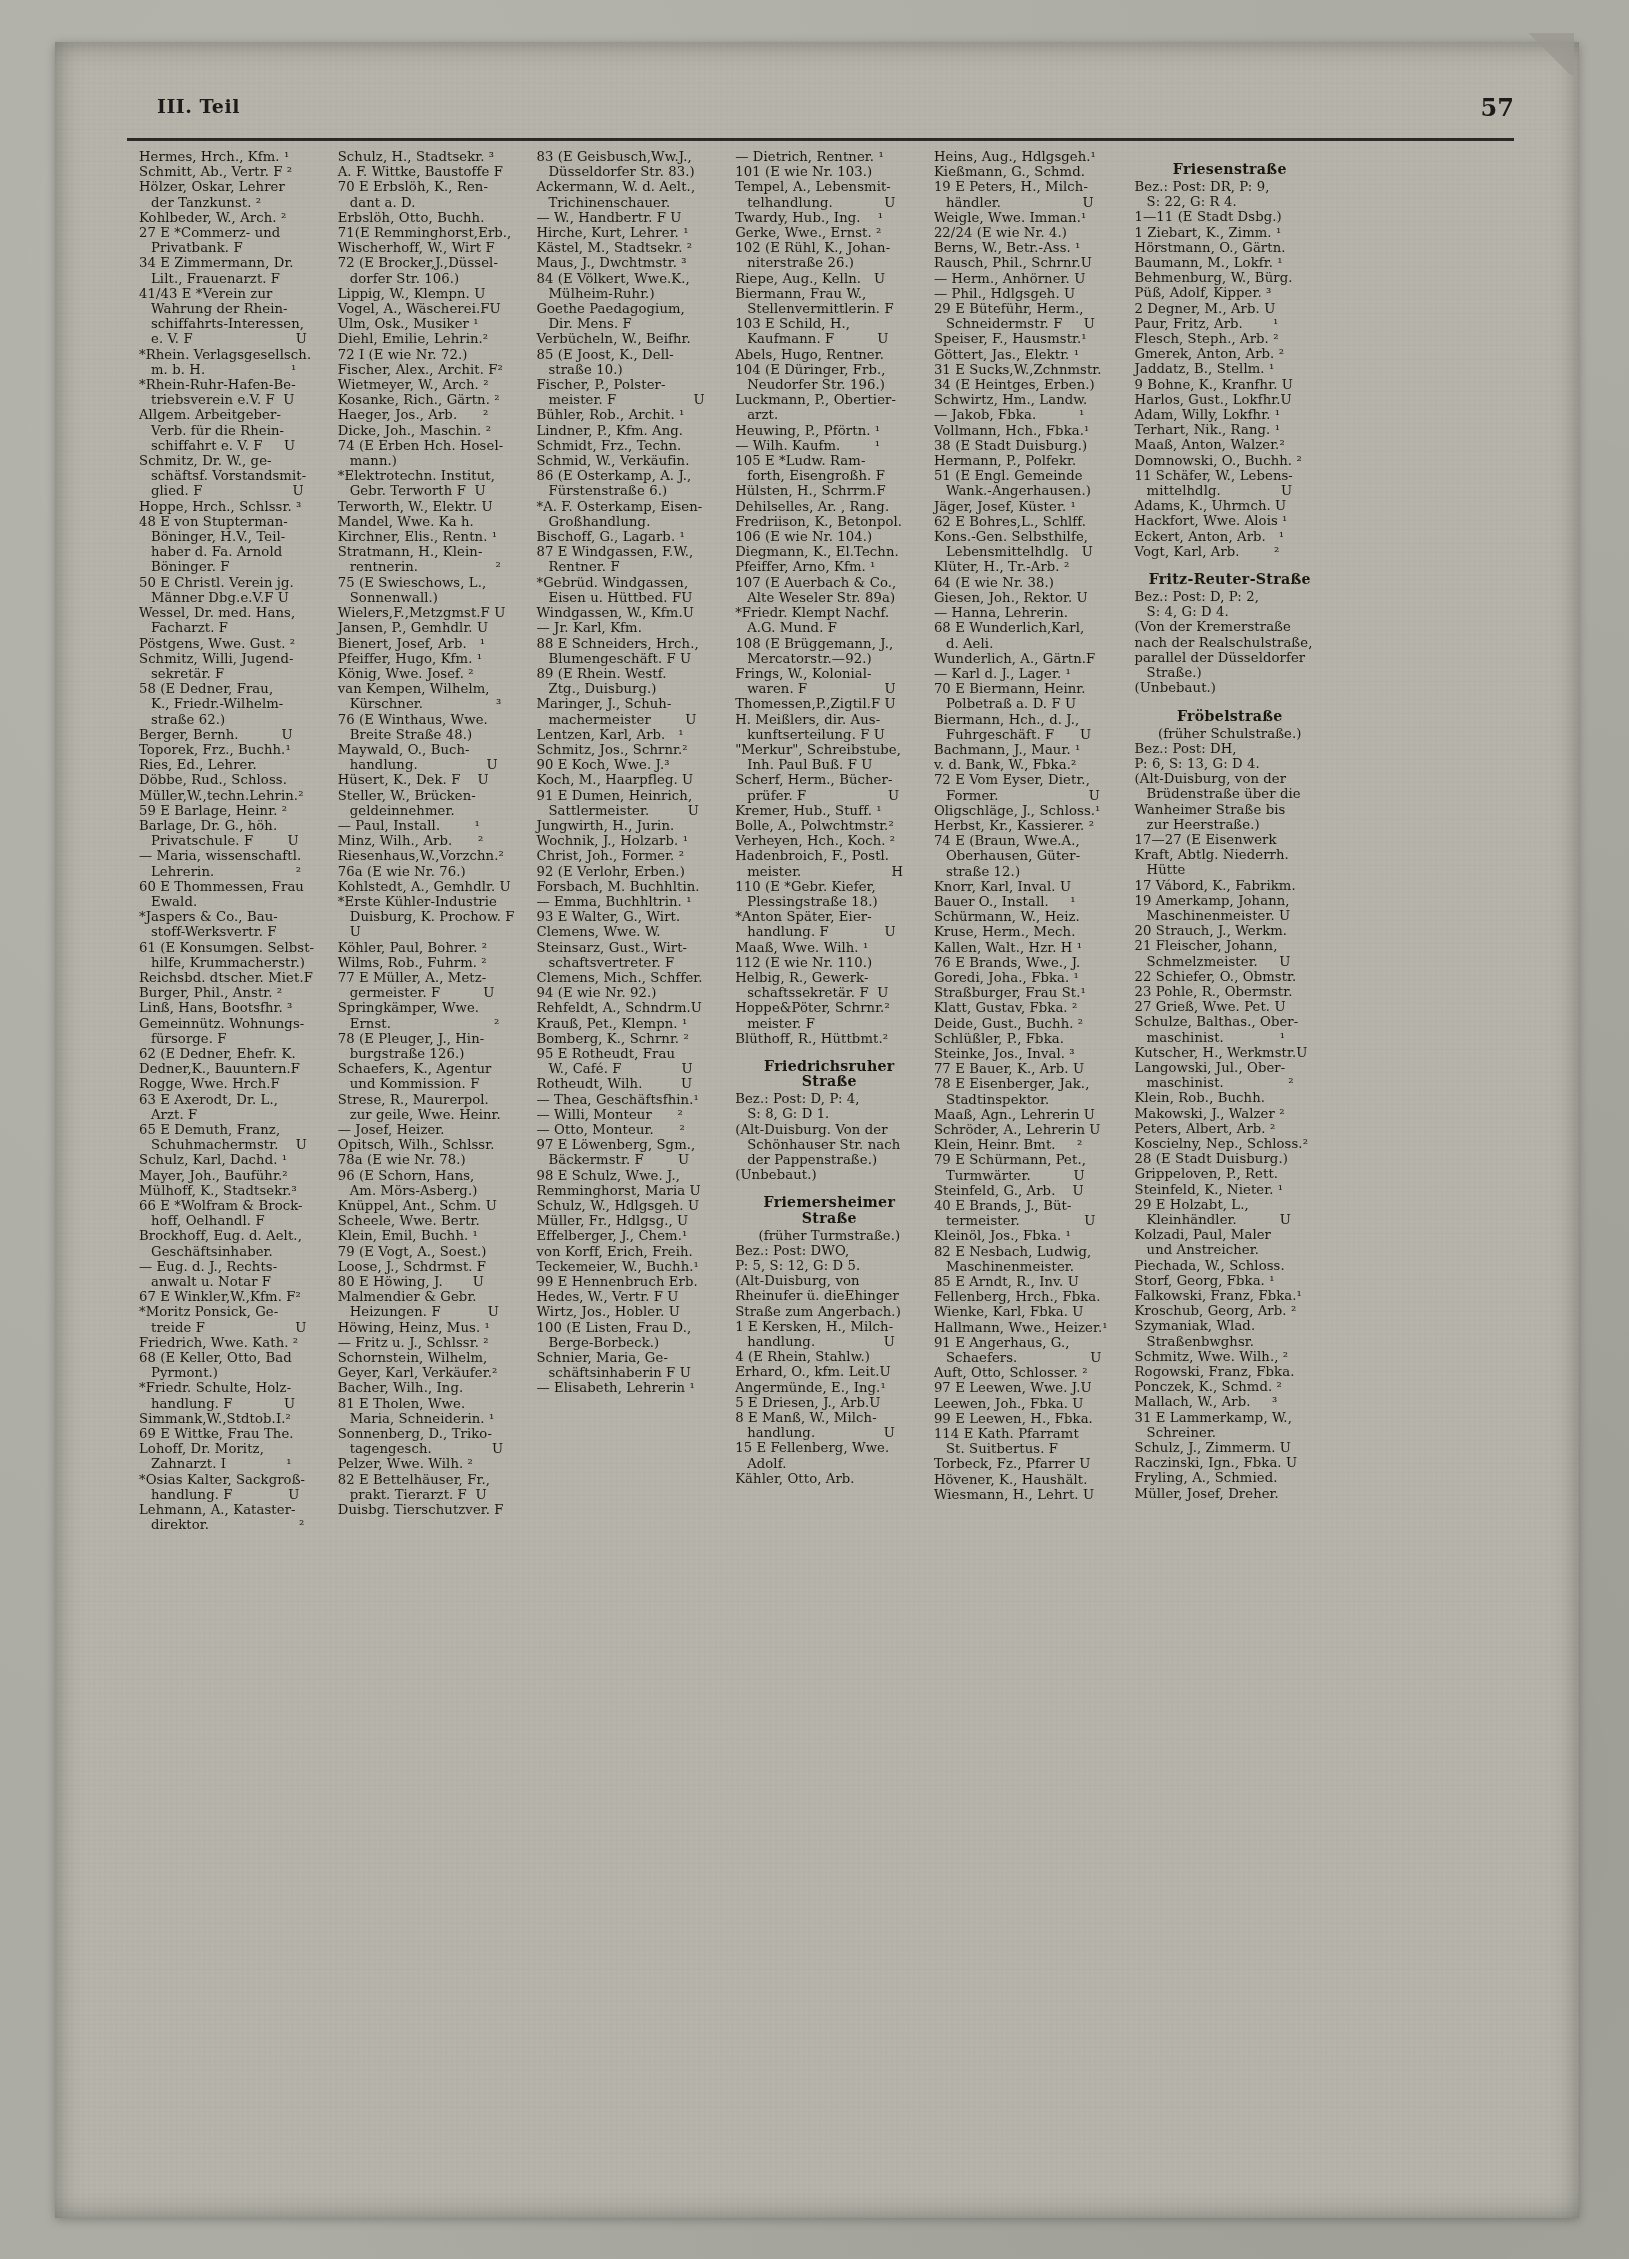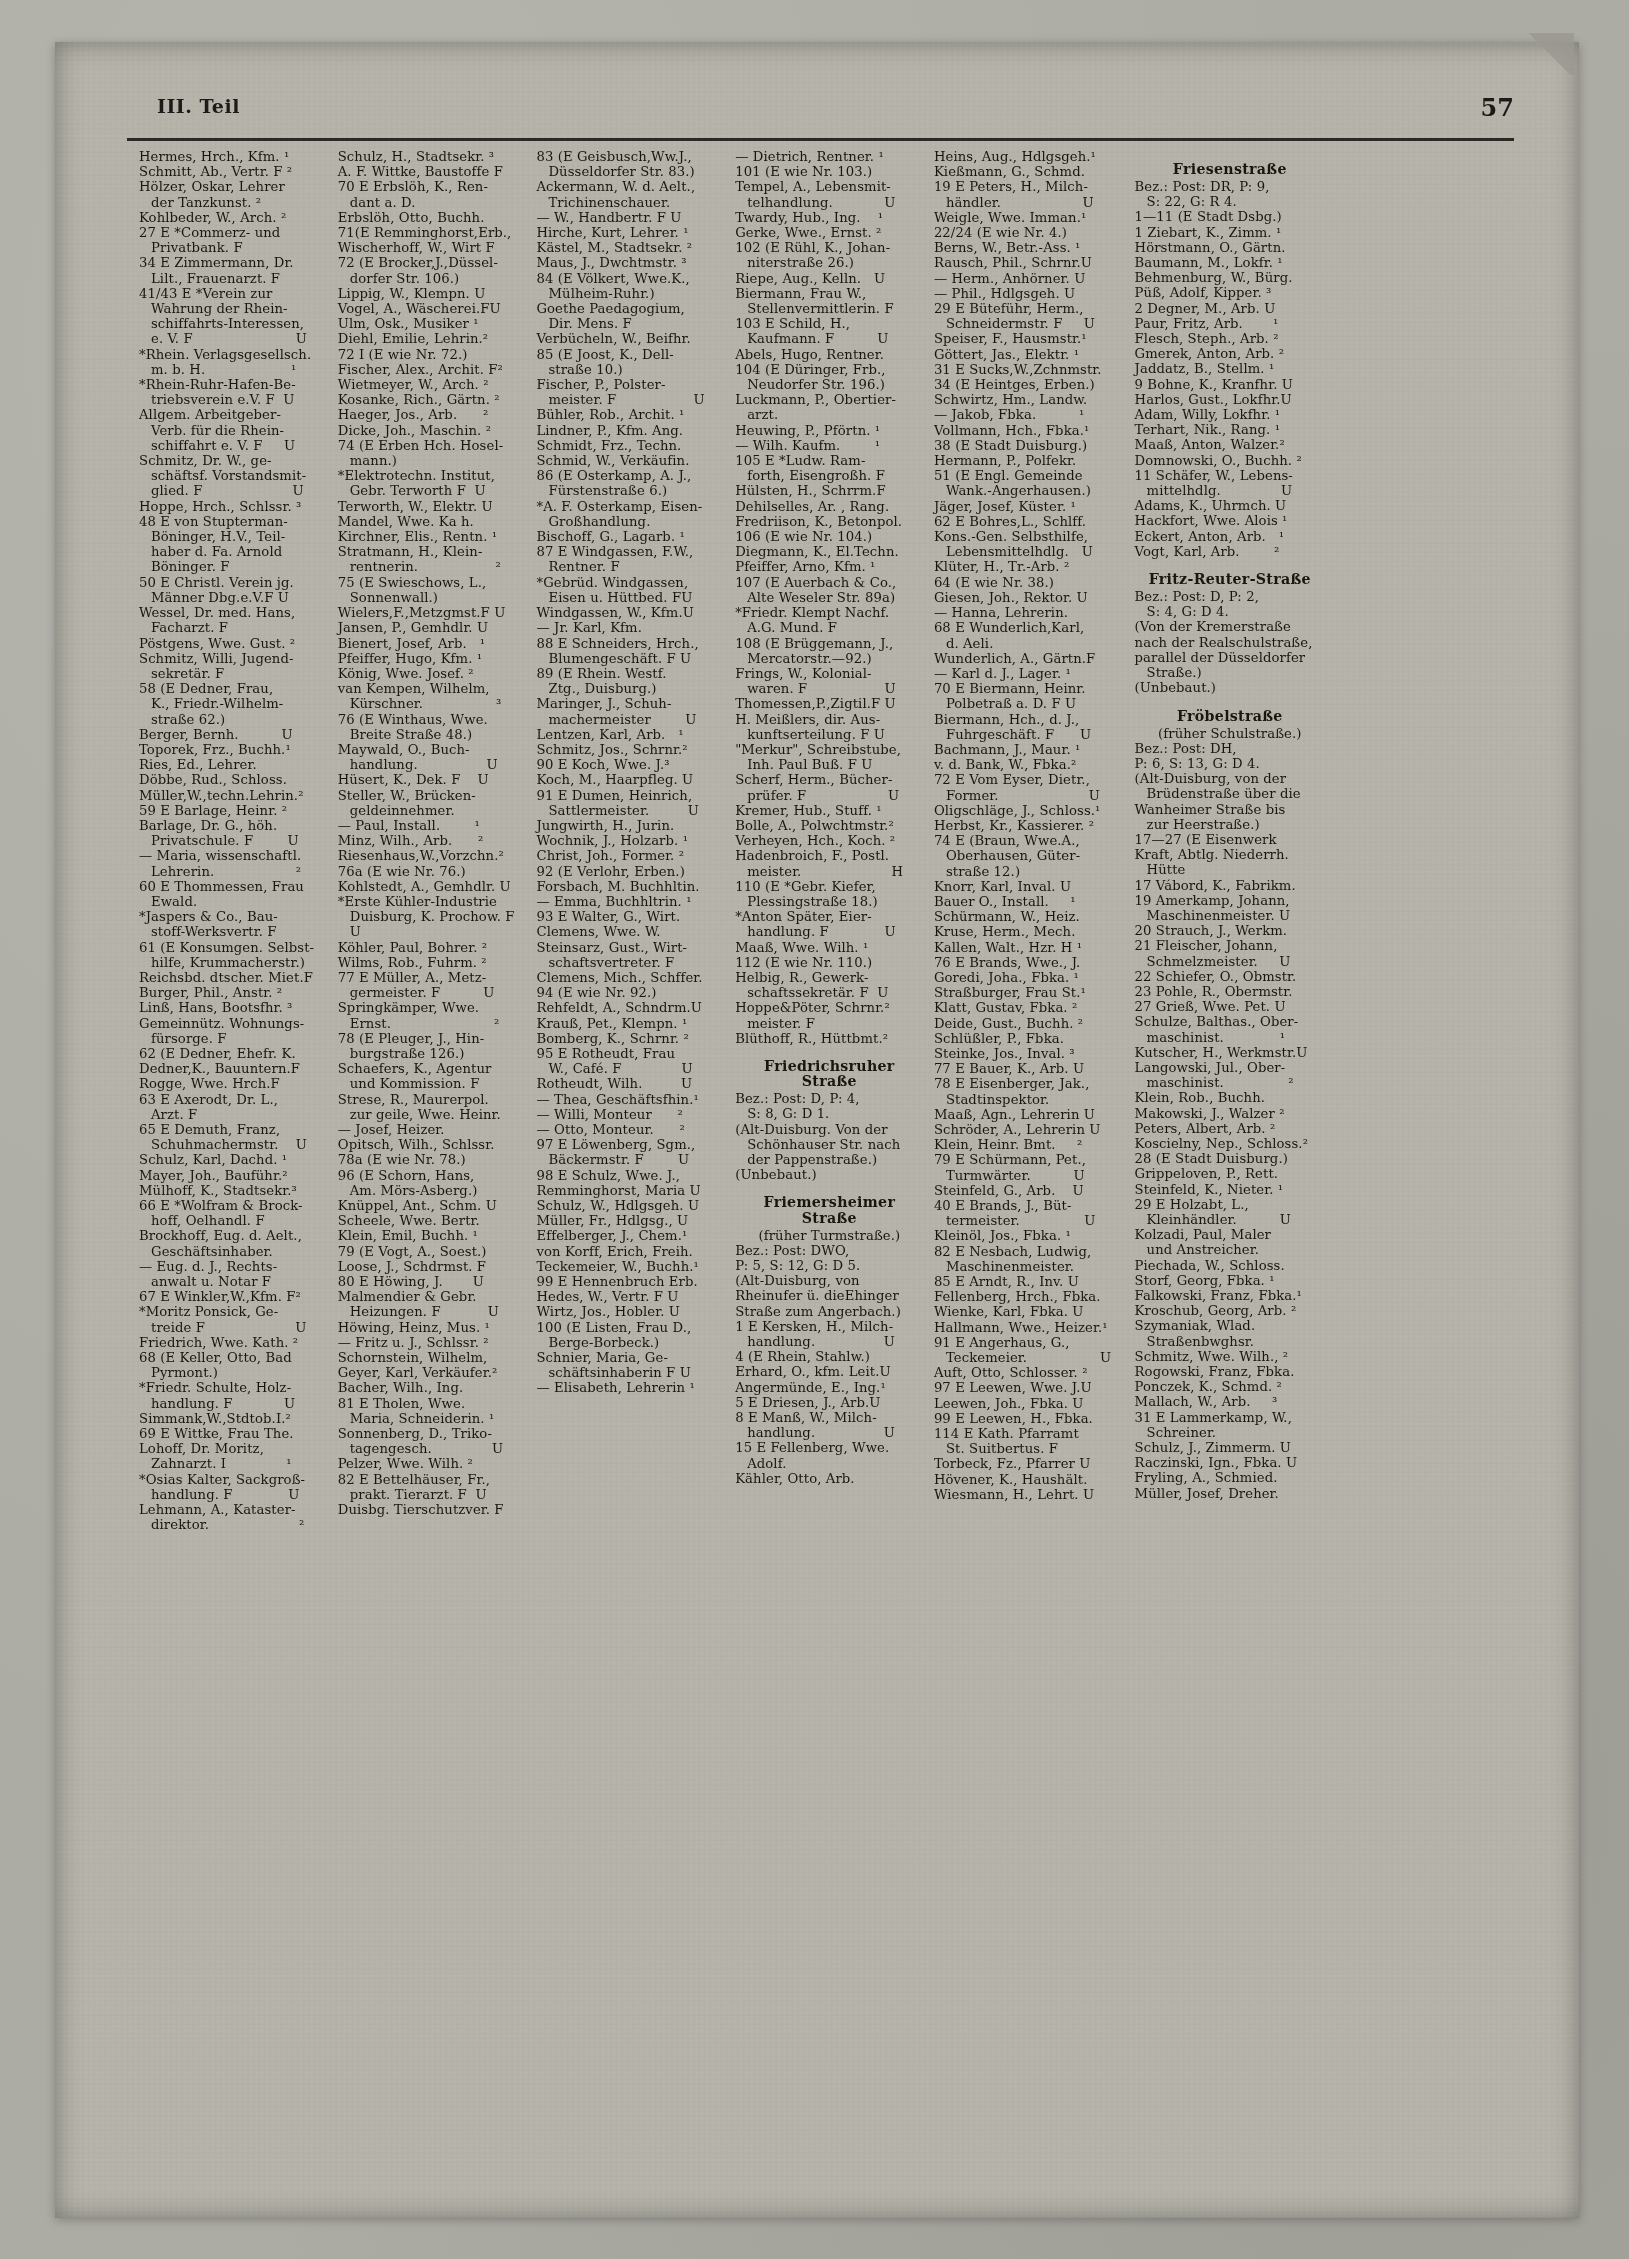--- a/index.html
+++ b/index.html
@@ -566,21 +566,21 @@
           <div class="line">40 E Brands, J., Büt-</div>
           <div class="line ind">termeister.               U</div>
           <div class="line">Kleinöl, Jos., Fbka. ¹</div>
           <div class="line">82 E Nesbach, Ludwig,</div>
           <div class="line ind">Maschinenmeister.</div>
           <div class="line">85 E Arndt, R., Inv. U</div>
           <div class="line">Fellenberg, Hrch., Fbka.</div>
           <div class="line">Wienke, Karl, Fbka. U</div>
           <div class="line">Hallmann, Wwe., Heizer.¹</div>
           <div class="line">91 E Angerhaus, G.,</div>
-          <div class="line ind">Teckemeier.                 U</div>
+          <div class="line ind">Schaefers.                 U</div>
           <div class="line">Auft, Otto, Schlosser. ²</div>
           <div class="line">97 E Leewen, Wwe. J.U</div>
           <div class="line">Leewen, Joh., Fbka. U</div>
           <div class="line">99 E Leewen, H., Fbka.</div>
           <div class="line">114 E Kath. Pfarramt</div>
           <div class="line ind">St. Suitbertus. F</div>
           <div class="line">Torbeck, Fz., Pfarrer U</div>
           <div class="line">Hövener, K., Haushält.</div>
           <div class="line">Wiesmann, H., Lehrt. U</div>
         </div>

